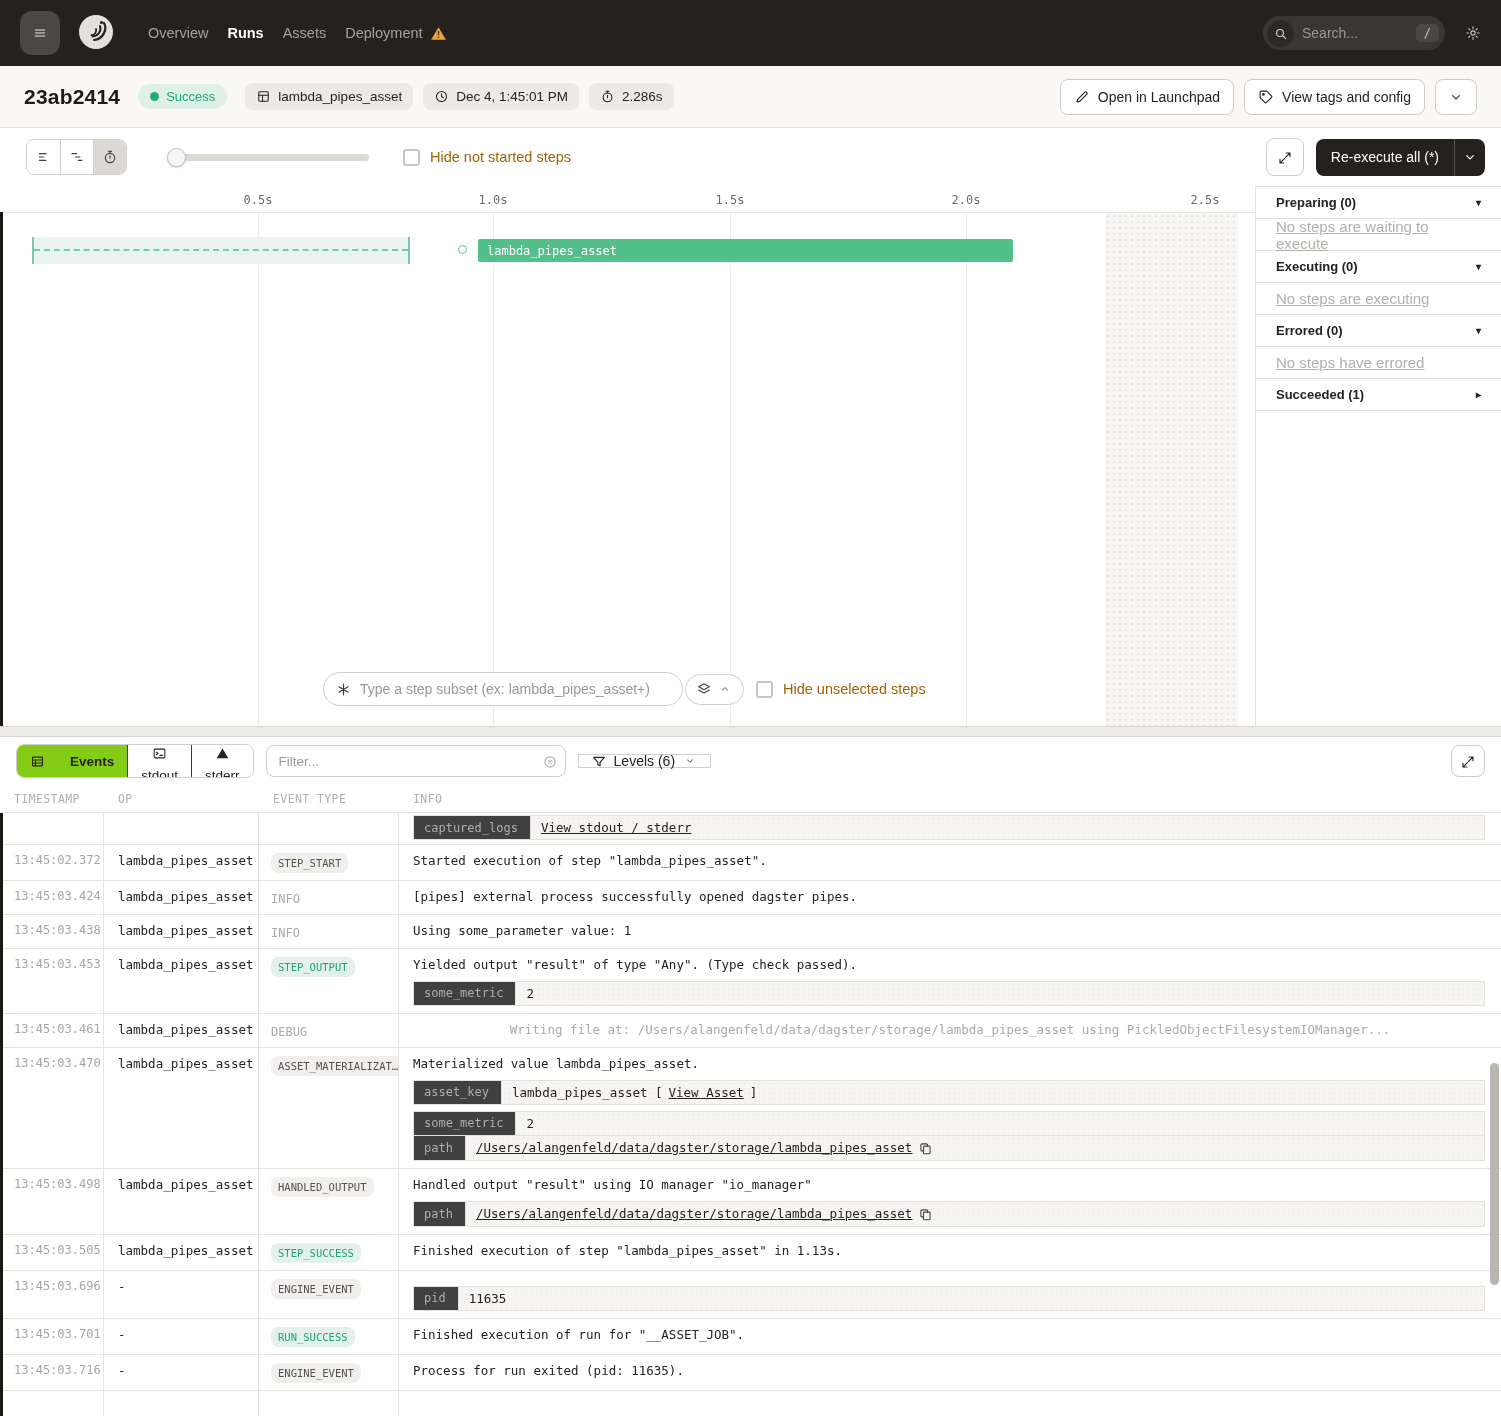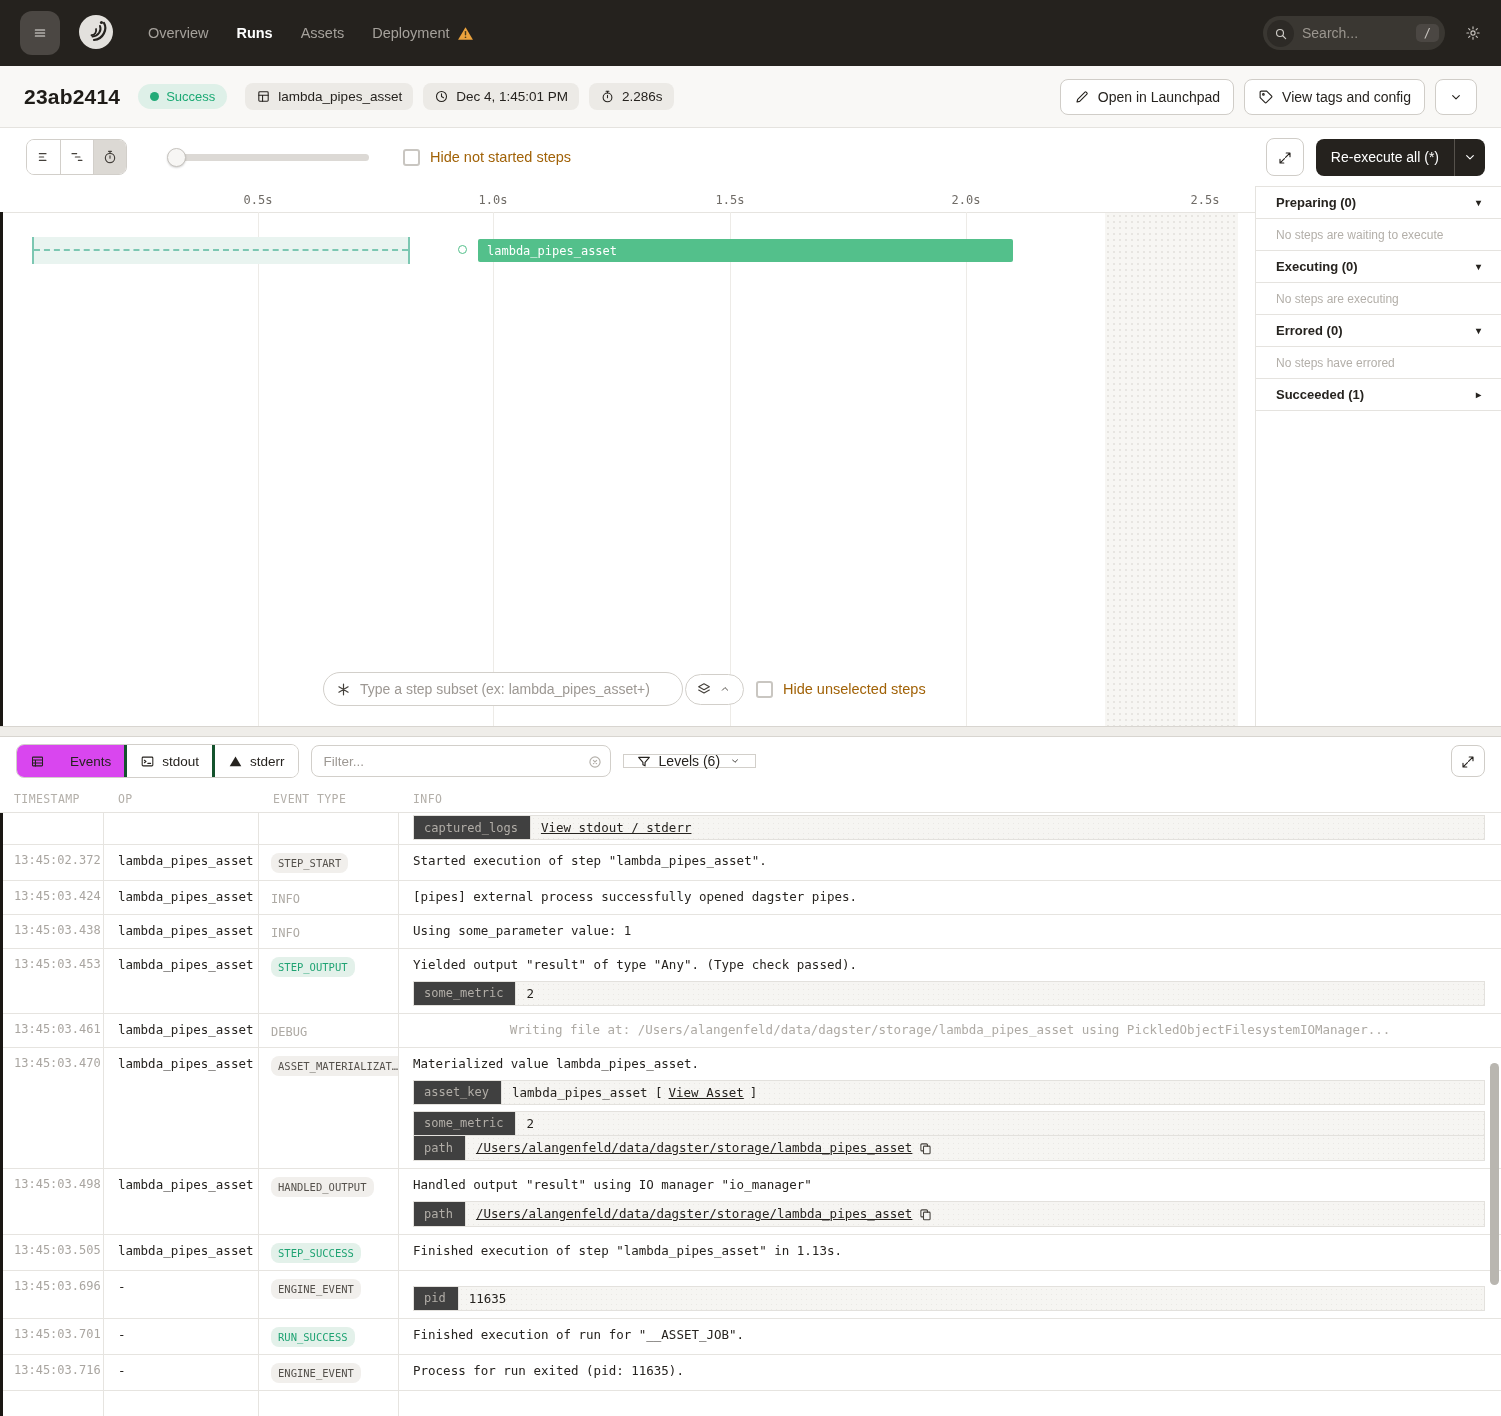--- a/index.html
+++ b/index.html
@@ -12,21 +12,21 @@
   .icn { display:inline-block; vertical-align:middle; fill:none; stroke:currentColor;
          stroke-width:1.7; stroke-linecap:round; stroke-linejoin:round; flex:none; }
 
   
   .topnav { position:absolute; left:0; top:0; width:1501px; height:66px;
     background:#25221e; display:flex; align-items:center; padding:0 16px; }
   .nav-menu-btn { width:40px; height:44px; border:none; border-radius:12px;
     background:#4b4743; color:#e8e6e2; display:flex; align-items:center; justify-content:center;
     margin-left:4px; cursor:pointer; }
   .nav-logo { width:44px; height:44px; margin-left:14px; cursor:pointer; }
-  .nav-items { display:flex; gap:28px; margin-left:30px; }
+  .nav-items { display:flex; gap:19px; margin-left:30px; }
   .nav-item { color:#a5a19b; font-size:14.5px; text-decoration:none; cursor:pointer;
     display:flex; align-items:center; gap:7px; }
   .nav-item.active { color:#ffffff; font-weight:700; }
   .nav-right { margin-left:auto; display:flex; align-items:center; gap:16px; }
   .search-pill { width:182px; height:34px; border-radius:17px; background:#3a3732;
     display:flex; align-items:center; padding:0 6px 0 4px; cursor:text; }
   .search-circle { width:27px; height:27px; border-radius:50%; background:#2d2a26;
     color:#cfccc7; display:flex; align-items:center; justify-content:center; }
   .search-ph { color:#9b968f; font-size:14px; margin-left:8px; flex:1; }
   .kbd { background:#4b4743; color:#c8c4bf; border-radius:5px; font-size:12px;
@@ -107,34 +107,34 @@
   .gantt-controls .cb-row { margin-left:10px; }
 
   
   .gantt-sidebar { width:246px; border-left:1px solid #e5e3df; border-top:1px solid #e5e3df;
     background:#fff; }
   .sb-head { height:32px; display:flex; align-items:center; justify-content:space-between;
     padding:0 20px; border-bottom:1px solid #e5e3df; font-size:13px; font-weight:700;
     color:#26231f; cursor:pointer; }
   .sb-caret { font-size:10px; color:#26231f; }
   .sb-cap { height:32px; display:flex; align-items:center; padding:0 20px;
-    border-bottom:1px solid #e5e3df; color:#b3afa9; font-size:12px; }
+    border-bottom:1px solid #e5e3df; color:#b3afa9; font-size:15px;text-decoration:underline; }
 
   
   .splitter { position:absolute; left:0; top:726px; width:1501px; height:11px;
     background:#efede9; border-top:1px solid #d8d5d0; border-bottom:1px solid #d8d5d0; }
 
   
   .events { position:absolute; left:0; top:737px; width:1501px; height:679px; background:#fff; }
   .events-toolbar { height:48px; display:flex; align-items:center; gap:12px; padding:0 16px; }
   .tab-group { display:flex; border:1px solid #d2cfca; border-radius:8px; overflow:hidden; }
   .tab { display:flex; align-items:center; gap:7px; height:32px; padding:0 13px;
     background:#fff; border:none; font-size:13.5px; color:#26231f; cursor:pointer; font-family:inherit; }
-  .tab + .tab { border-left:3px solid #14532d; }
-  .tab.active { background:#d946ef; font-weight:400;gap:25px; }
+  .tab + .tab { border-left:1px solid #14532d;flex-direction:column; }
+  .tab.active { background:#84cc16; font-weight:700;gap:25px; }
   .filter-wrap { position:relative; }
   .filter-input { width:300px; height:32px; border:1px solid #d2cfca; border-radius:8px;
     padding:0 32px 0 12px; font-size:13.5px; outline:none; font-family:inherit; color:#26231f; }
   .filter-input::placeholder { color:#9d9893; }
   .filter-clear { position:absolute; right:8px; top:7px; color:#b3afa9; cursor:pointer; }
   .levels-btn { display:flex; align-items:center; gap:7px; height:14px; padding:0 12px;
     background:#fff; border:1px solid #d2cfca; border-radius:0; font-size:14px;
     color:#26231f; cursor:pointer; font-family:inherit; }
   .events-toolbar .btn-outline.sq { margin-left:auto; width:34px; height:32px; }
 

